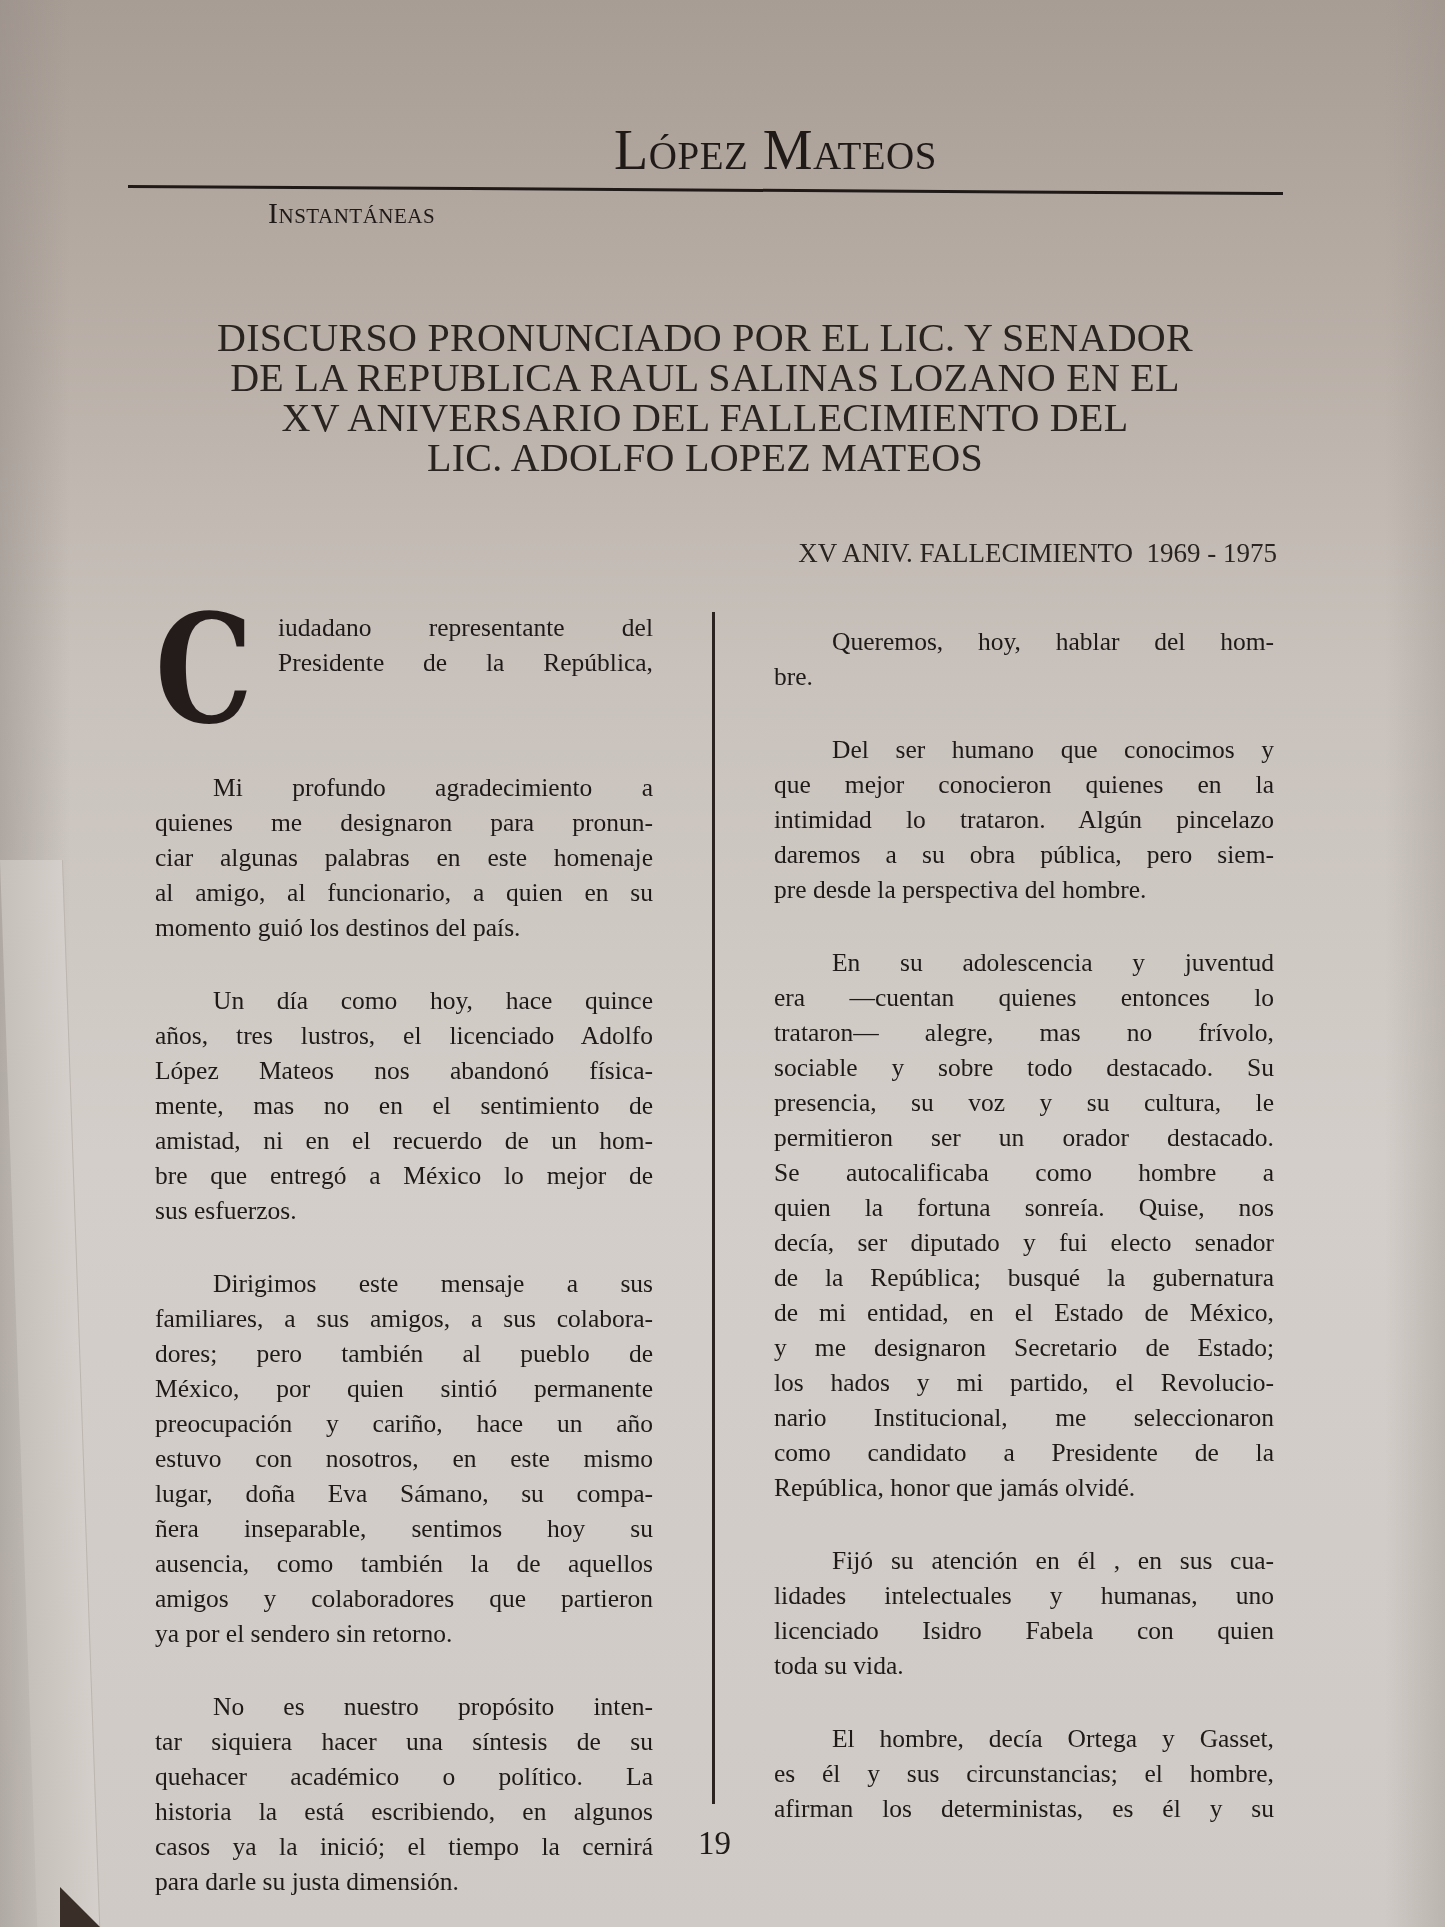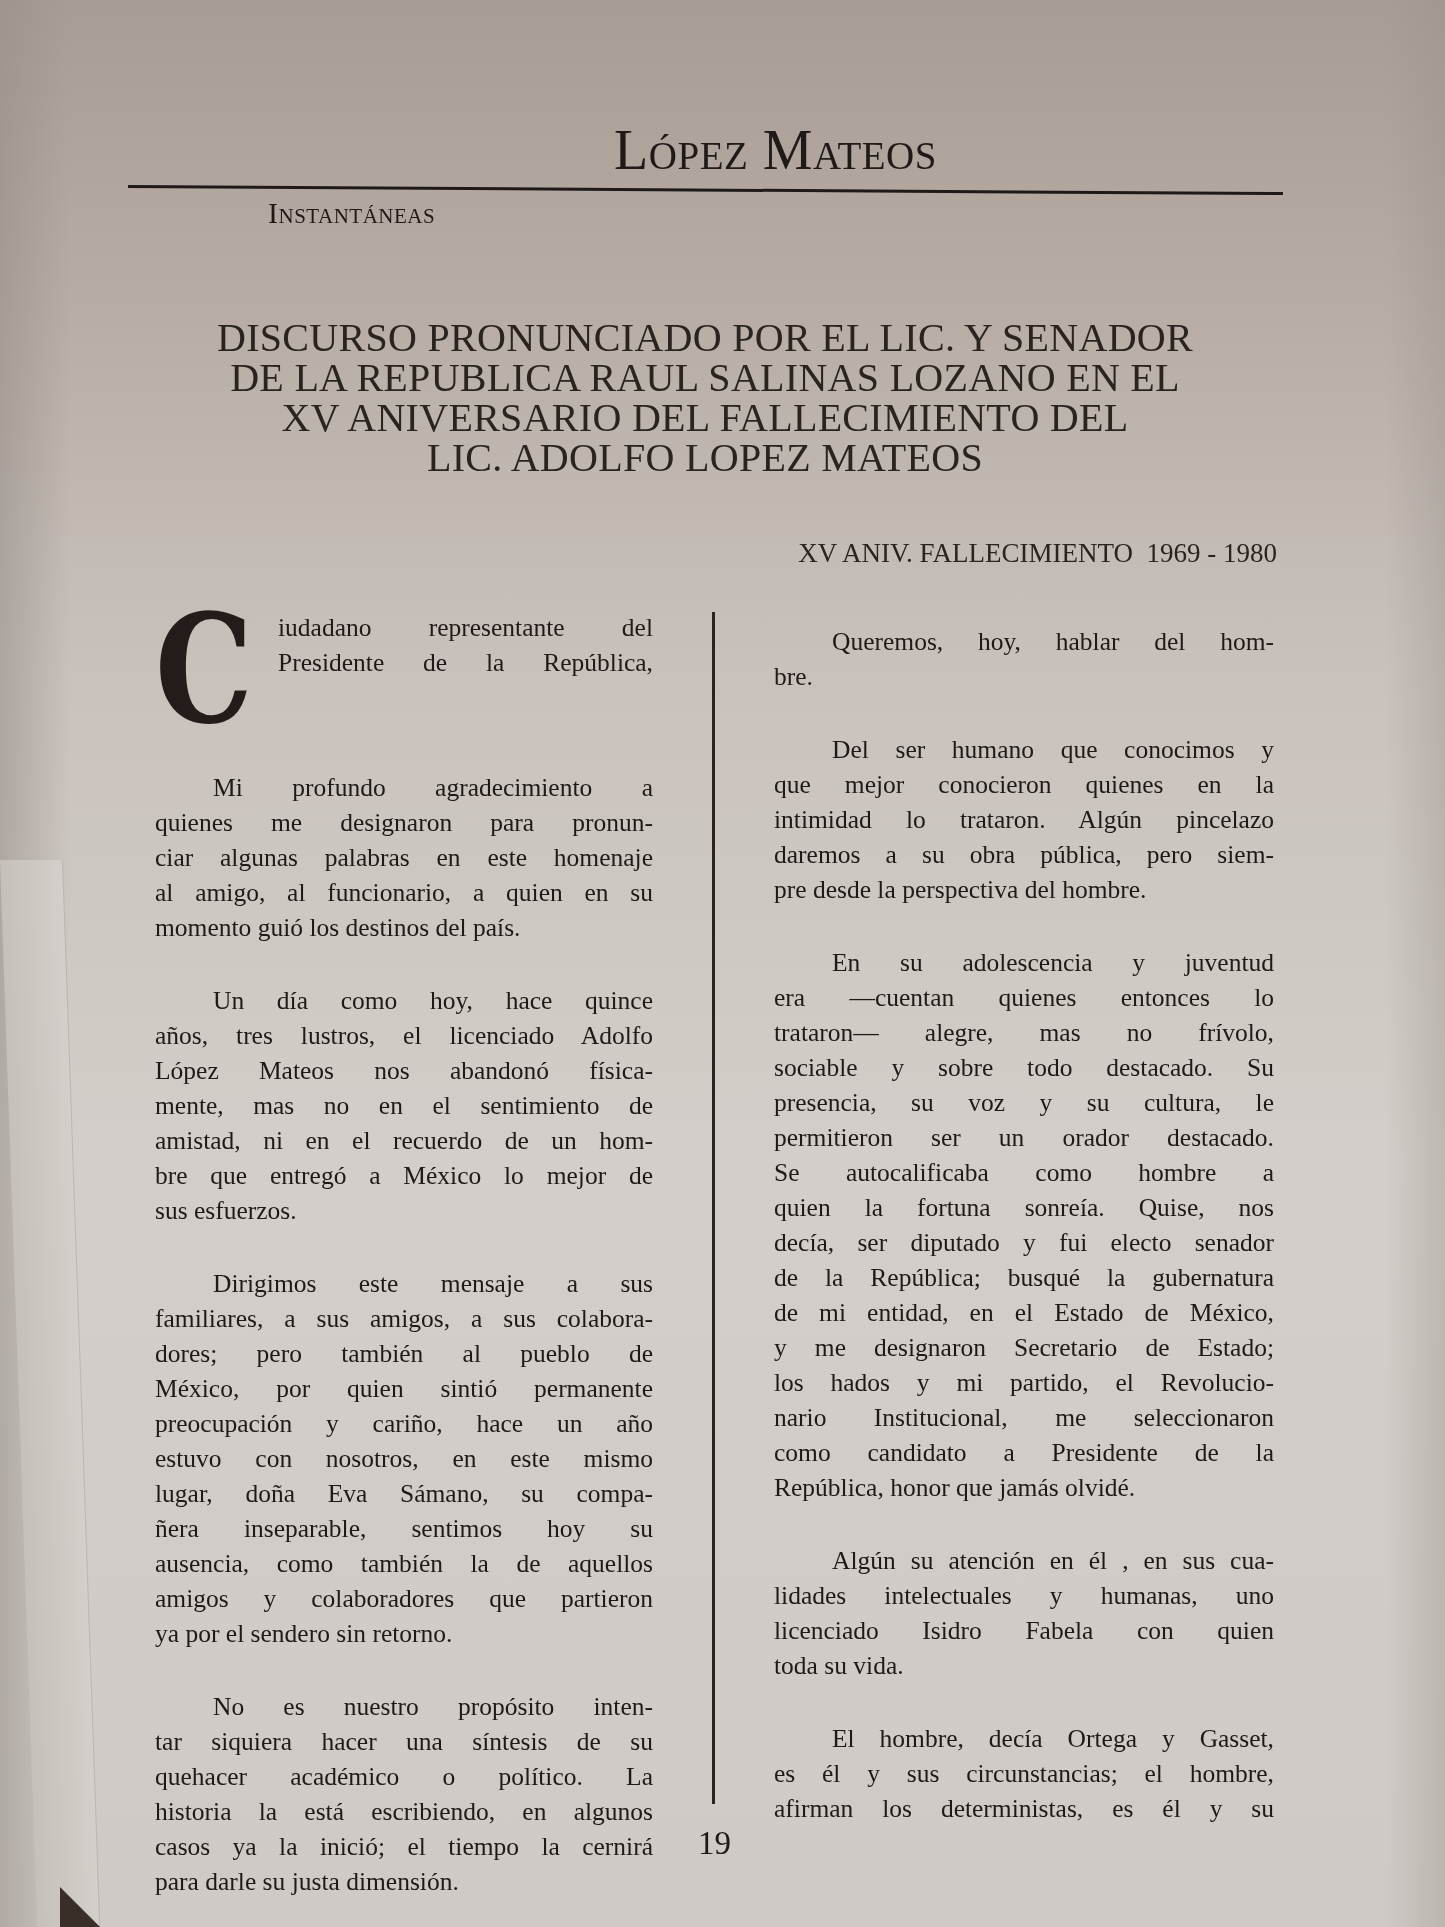--- a/index.html
+++ b/index.html
@@ -172,21 +172,21 @@
   <div class="running-subtitle">Instantáneas</div>
 </header>
 
 <h1 class="article-title" style="margin:0;font-weight:normal;">
   <span class="line">DISCURSO PRONUNCIADO POR EL LIC. Y SENADOR</span>
   <span class="line">DE LA REPUBLICA RAUL SALINAS LOZANO EN EL</span>
   <span class="line">XV ANIVERSARIO DEL FALLECIMIENTO DEL</span>
   <span class="line">LIC. ADOLFO LOPEZ MATEOS</span>
 </h1>
 
-<div class="dateline" style="white-space:pre;">XV ANIV. FALLECIMIENTO  1969 - 1980</div>
+<div class="dateline" style="white-space:pre;">XV ANIV. FALLECIMIENTO  1969 - 1975</div>
 
 <section class="column col-left">
   <div class="dropcap-block">
     <span class="dropcap">C</span>
     <div class="dropcap-text">
       <span class="line">iudadano representante del</span>
       <span class="line">Presidente de la República,</span>
     </div>
   </div>
 
@@ -262,21 +262,21 @@
     <span class="line" style="text-indent:0">de la República; busqué la gubernatura</span>
     <span class="line" style="text-indent:0">de mi entidad, en el Estado de México,</span>
     <span class="line" style="text-indent:0">y me designaron Secretario de Estado;</span>
     <span class="line" style="text-indent:0">los hados y mi partido, el Revolucio-</span>
     <span class="line" style="text-indent:0">nario Institucional, me seleccionaron</span>
     <span class="line" style="text-indent:0">como candidato a Presidente de la</span>
     <span class="line last" style="text-indent:0">República, honor que jamás olvidé.</span>
   </p>
 
   <p>
-    <span class="line">Algún su atención en él , en sus cua-</span>
+    <span class="line">Fijó su atención en él , en sus cua-</span>
     <span class="line" style="text-indent:0">lidades intelectuales y humanas, uno</span>
     <span class="line" style="text-indent:0">licenciado Isidro Fabela con quien</span>
     <span class="line last" style="text-indent:0">toda su vida.</span>
   </p>
 
   <p style="margin-bottom:0">
     <span class="line">El hombre, decía Ortega y Gasset,</span>
     <span class="line" style="text-indent:0">es él y sus circunstancias; el hombre,</span>
     <span class="line" style="text-indent:0">afirman los deterministas, es él y su</span>
   </p>

